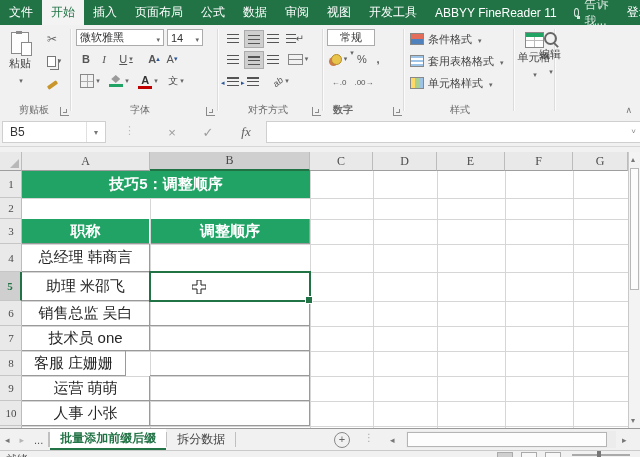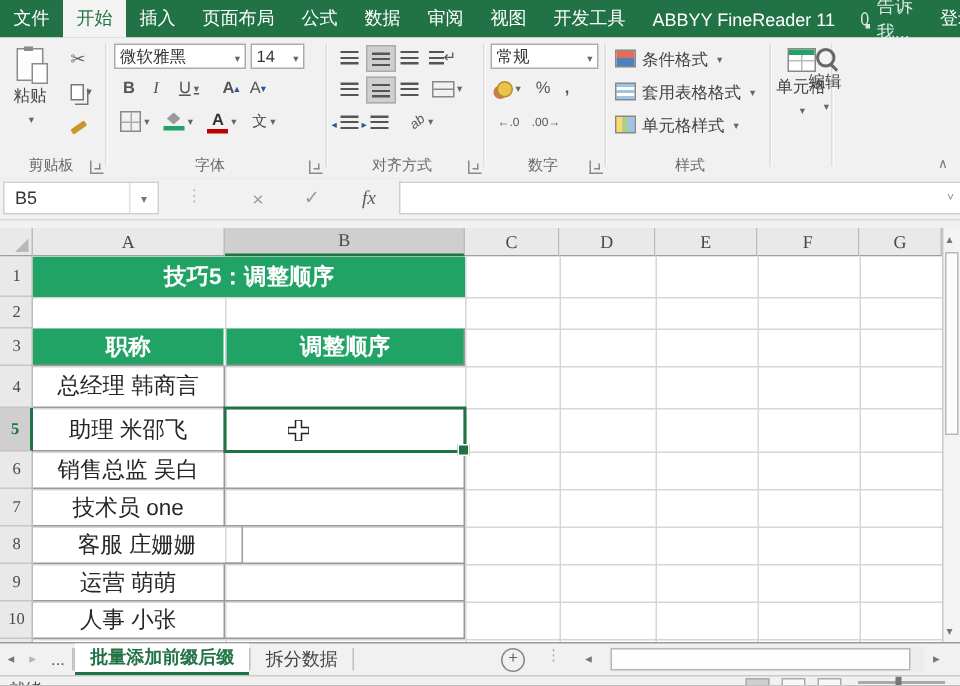--- a/index.html
+++ b/index.html
@@ -222,36 +222,36 @@
           <span class="mk">▸</span>
         </span>
       </div>
     <div class="sbtn caret" style="left:268px;top:48px;width:26px;">
         <span class="i-orient"></span>
       </div>
     <div class="glabel" style="left:238px;width:60px;">对齐方式</div>
     <div class="launch" style="left:312px;"></div>
     <div class="gsep" style="left:322px;"></div>
 
-    <div class="combo" style="left:327px;top:4px;width:72px;">
+    <div class="combo" style="left:327px;top:4px;width:48px;flex-direction:column;">
       <span>常规</span>
         <span class="caret"></span>
     </div>
     <div class="sbtn caret" style="left:328px;top:26px;width:22px;">
         <span class="i-coin"></span>
       </div>
     <div class="sbtn" style="left:354px;top:26px;width:16px;">%</div>
     <div class="sbtn" style="left:372px;top:26px;width:12px;font-weight:bold;">,</div>
     <div class="sbtn" style="left:328px;top:48px;width:22px;">
         <span class="i-dec1"></span>
       </div>
     <div class="sbtn" style="left:352px;top:48px;width:24px;">
         <span class="i-dec2"></span>
       </div>
-    <div class="glabel" style="left:340px;width:44px;">数字</div>
+    <div class="glabel" style="left:321px;width:44px;font-weight:bold;">数字</div>
     <div class="launch" style="left:393px;"></div>
     <div class="gsep" style="left:403px;"></div>
 
     <div class="styrow" style="left:410px;top:5px;">
       <span class="i-cf"></span>
       <span>条件格式</span>
       <span class="caret"></span>
     </div>
     <div class="styrow" style="left:410px;top:27px;">
       <span class="i-ft"></span>
@@ -334,21 +334,21 @@
     <div class="hline" style="top:255px;"></div>
 
     <div class="cell greencell" style="left:0;top:0;width:288px;height:27px;">技巧5：调整顺序</div>
     <div class="cell greencell tblc" style="left:0;top:48px;width:128px;height:25px;border-right-color:#fff;">职称</div>
     <div class="cell greencell tblc" style="left:129px;top:48px;width:159px;height:25px;">调整顺序</div>
 
     <div class="cell tblc" style="left:0;top:73px;width:128px;height:28px;">总经理 韩商言</div>
     <div class="cell tblc" style="left:0;top:101px;width:128px;height:29px;">助理 米邵飞</div>
     <div class="cell tblc" style="left:0;top:130px;width:128px;height:25px;">销售总监 吴白</div>
     <div class="cell tblc" style="left:0;top:155px;width:128px;height:25px;">技术员 one</div>
-    <div class="cell tblc" style="left:0;top:180px;width:140px;height:25px;">客服 庄姗姗</div>
+    <div class="cell tblc" style="left:0;top:180px;width:104px;height:25px;">客服 庄姗姗</div>
     <div class="cell tblc" style="left:0;top:205px;width:128px;height:25px;">运营 萌萌</div>
     <div class="cell tblc" style="left:0;top:230px;width:128px;height:25px;">人事 小张</div>
 
     <div class="cell tblc" style="left:128px;top:101px;width:160px;height:29px;"></div>
     <div class="cell tblc" style="left:128px;top:130px;width:160px;height:25px;"></div>
     <div class="cell tblc" style="left:128px;top:155px;width:160px;height:25px;"></div>
     <div class="cell tblc" style="left:128px;top:180px;width:160px;height:25px;"></div>
     <div class="cell tblc" style="left:128px;top:205px;width:160px;height:25px;"></div>
     <div class="cell tblc" style="left:128px;top:230px;width:160px;height:25px;"></div>
 

